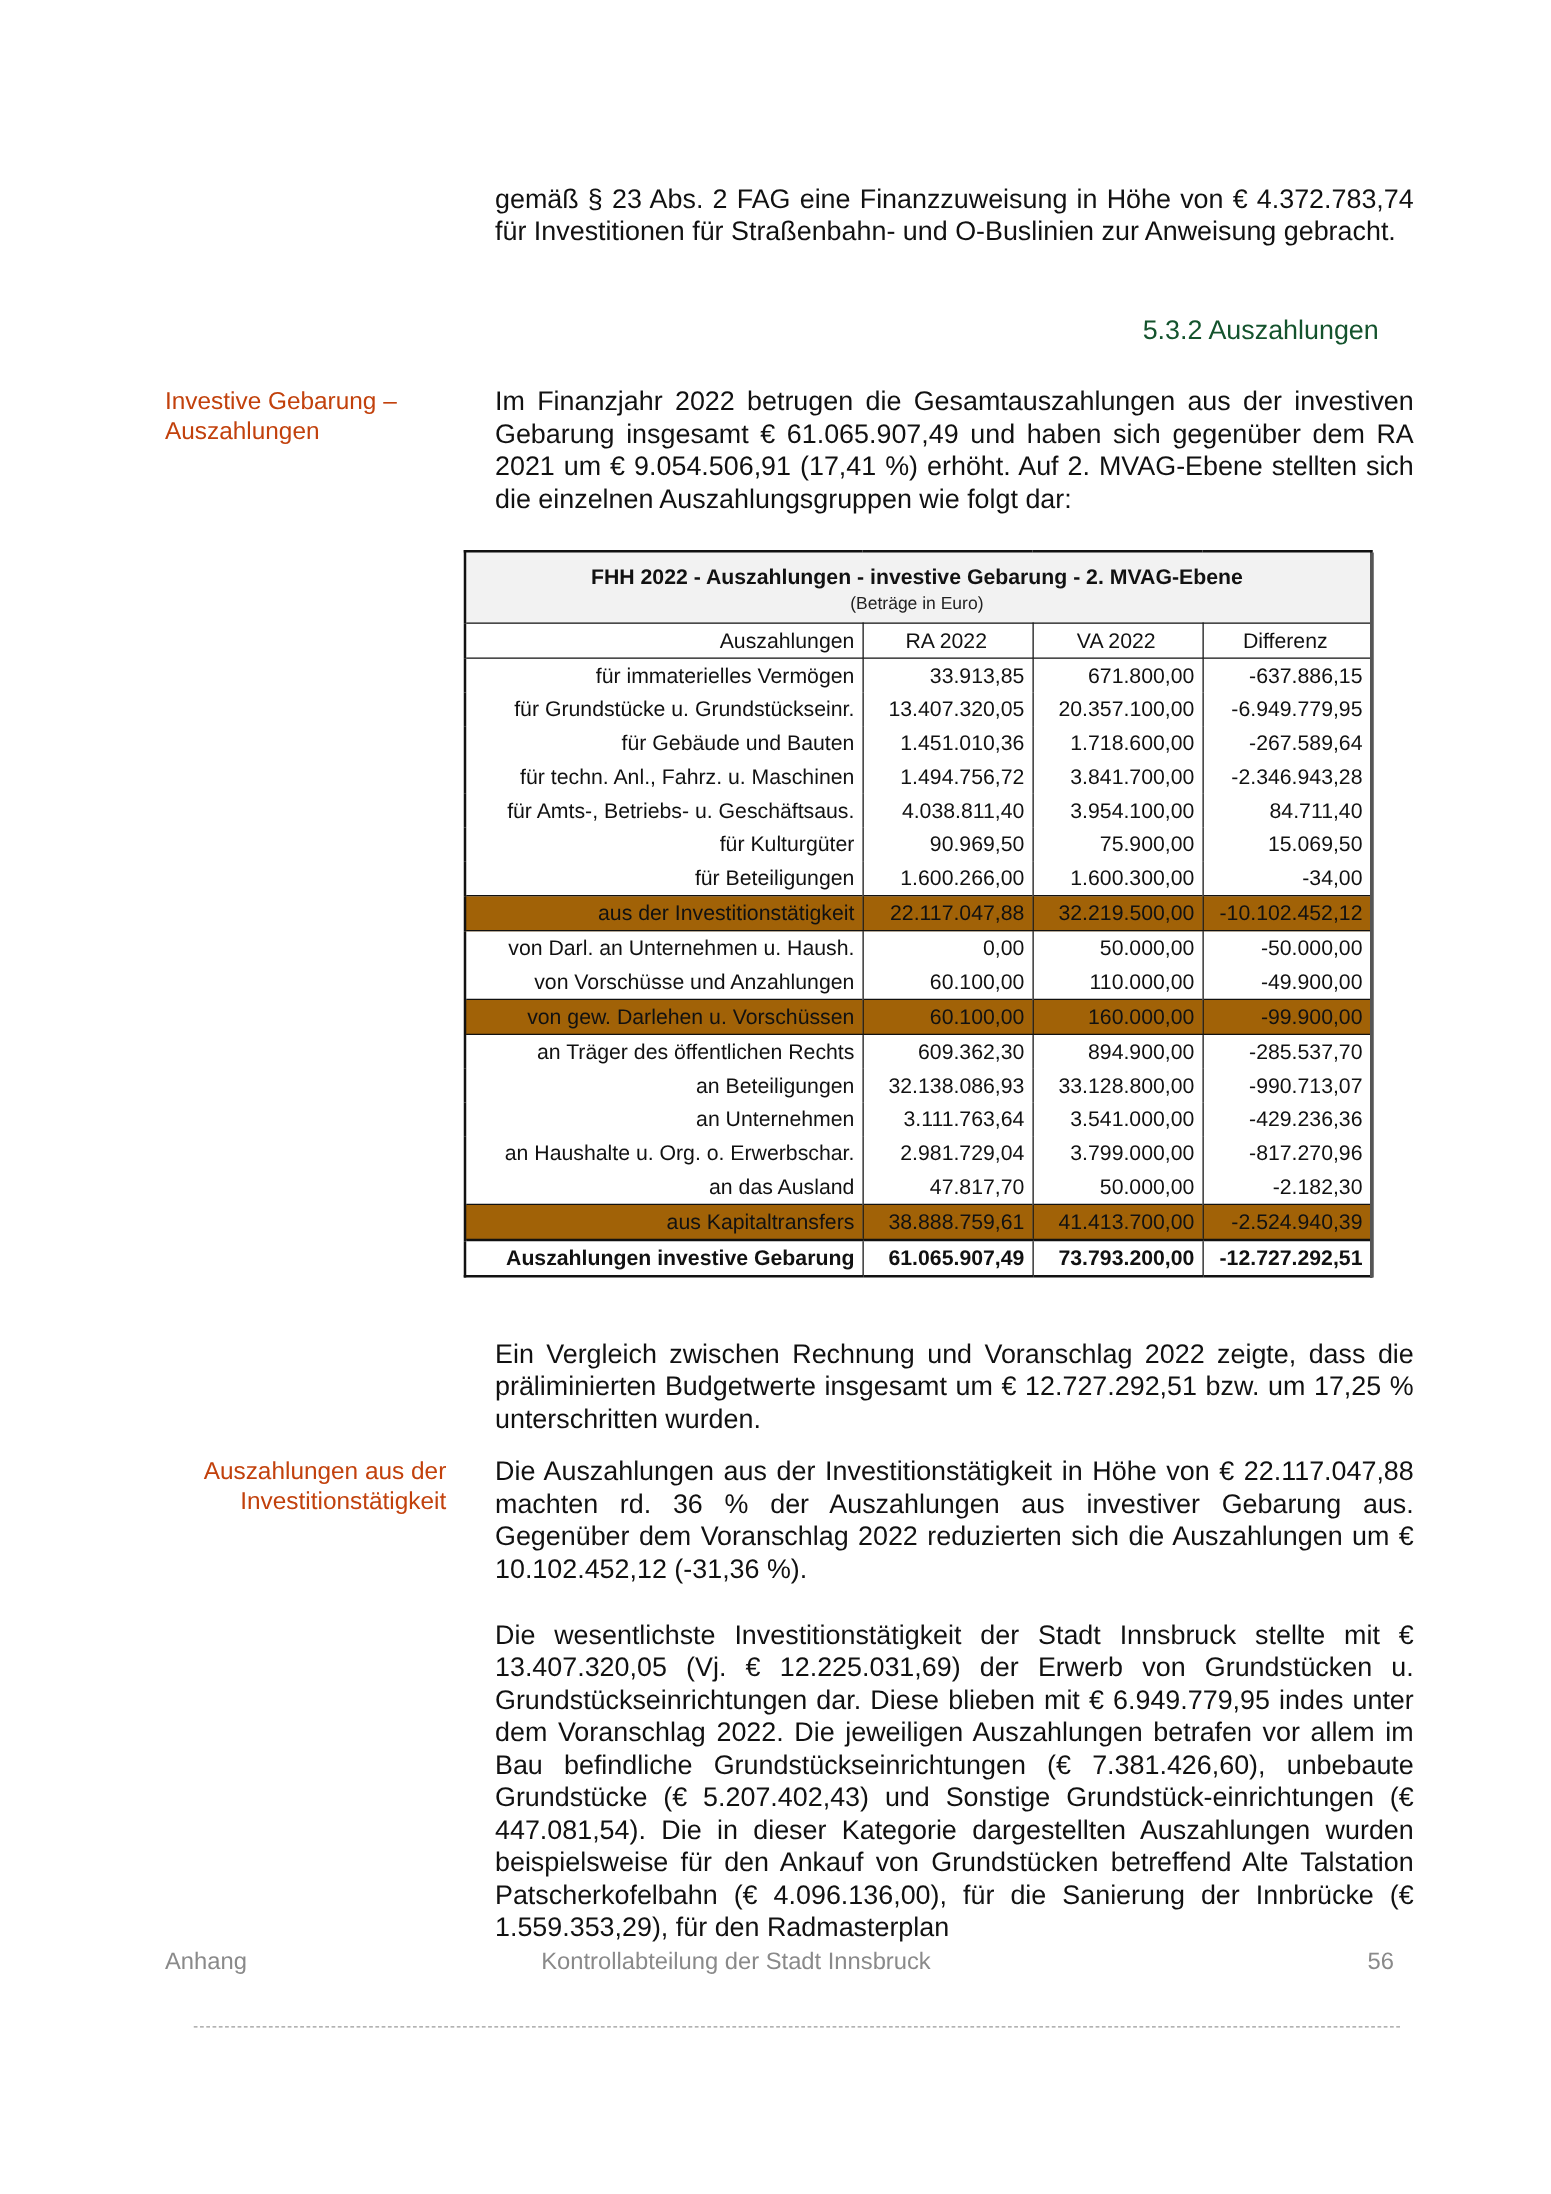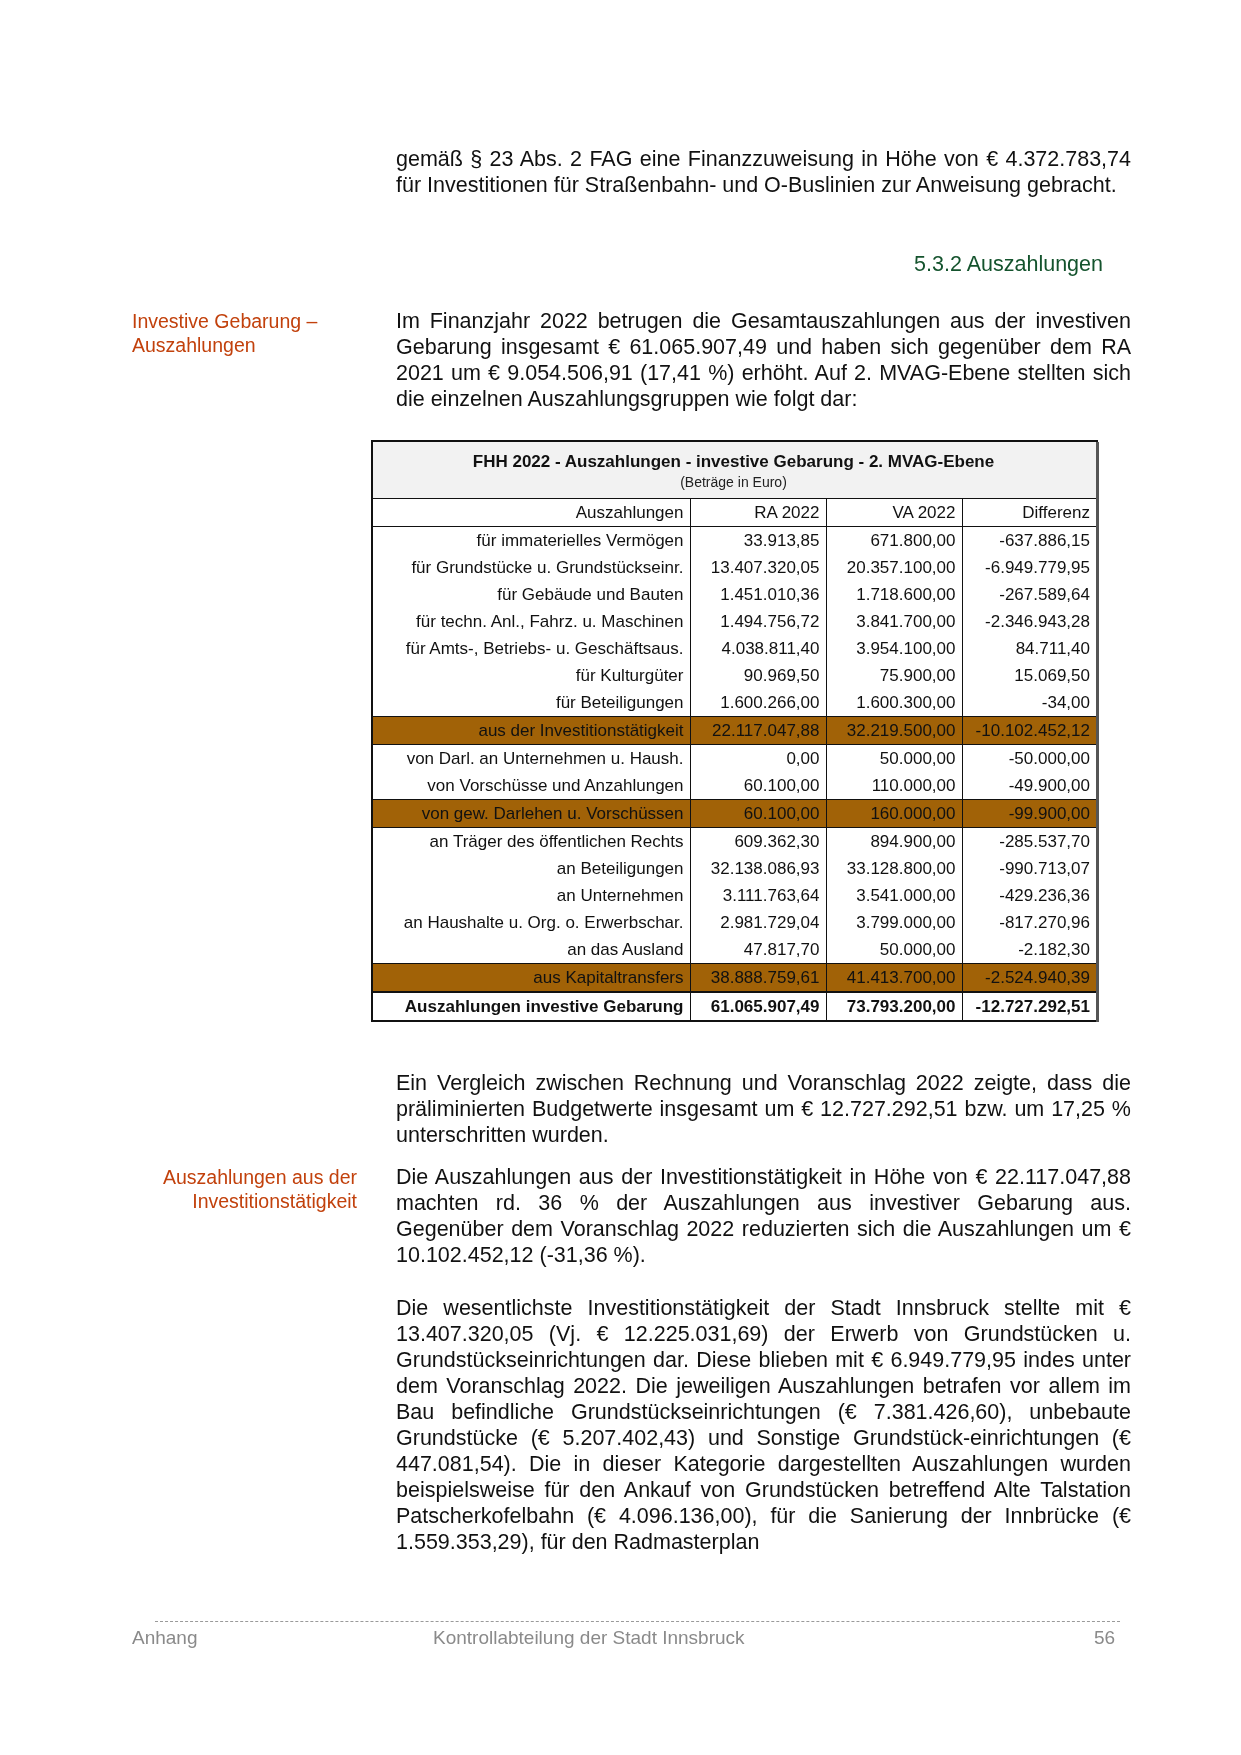--- a/index.html
+++ b/index.html
@@ -15,31 +15,31 @@
 
   
   .tbl-wrap { position: absolute; left: 371px; top: 440px; width: 728px; }
   table.fin { border-collapse: collapse; width: 725px; font-size: 17px; table-layout: fixed; border-radius: 10px; }
   table.fin td, table.fin th { padding: 0 6px 0 4px; height: 27px; line-height: 27px; white-space: nowrap; }
   table.fin .title-row td { background: #f2f2f2; text-align: center; border: 2px solid #111; border-bottom: 1.5px solid #111;
                             height: 52px; line-height: 20px; padding-top: 4px; }
   .title-main { font-weight: bold; font-size: 17px; display: block; }
   .title-sub { font-size: 14px; display: block; color: #222; }
   table.fin .head-row td { border-left: 1.5px solid #111; border-right: 1.5px solid #111; border-bottom: 1.5px solid #111; }
-  table.fin .head-row td.num { }
+  table.fin .head-row td.num { text-align: center; }
   table.fin td.lbl { text-align: right; border-left: 2px solid #111; border-right: 1.5px solid #111; }
   table.fin td.num { text-align: right; border-right: 1.5px solid #111; }
   table.fin td.num:last-child { border-right: 2px solid #111; }
   table.fin tr.sub td { background: #a16207; border-top: 1.5px solid #111; border-bottom: 1.5px solid #111; }
   table.fin tr.total td { font-weight: bold; border-top: 2px solid #111; border-bottom: 2px solid #111; }
   .tbl-shadow { position: absolute; right: 0; top: 2px; bottom: 0; width: 3px; background: #555; }
 
   
   .footer-rule { position: absolute; left: 155px; top: 1621px; width: 965px; border-top: 1.5px dashed #9a9a9a; }
-  .footer { position: absolute; top: 1627px; font-size: 19px; color: #8a8a8a; }
+  .footer { position: absolute; top: 1559px; font-size: 19px; color: #8a8a8a; }
 </style>
 </head>
 <body>
 
 <div class="page">
 
   <div class="body-text" style="top:146px;">
     <p>gemäß § 23 Abs. 2 FAG eine Finanzzuweisung in Höhe von € 4.372.783,74 für Investitionen für Straßenbahn- und O-Buslinien zur Anweisung gebracht.</p>
   </div>
 

